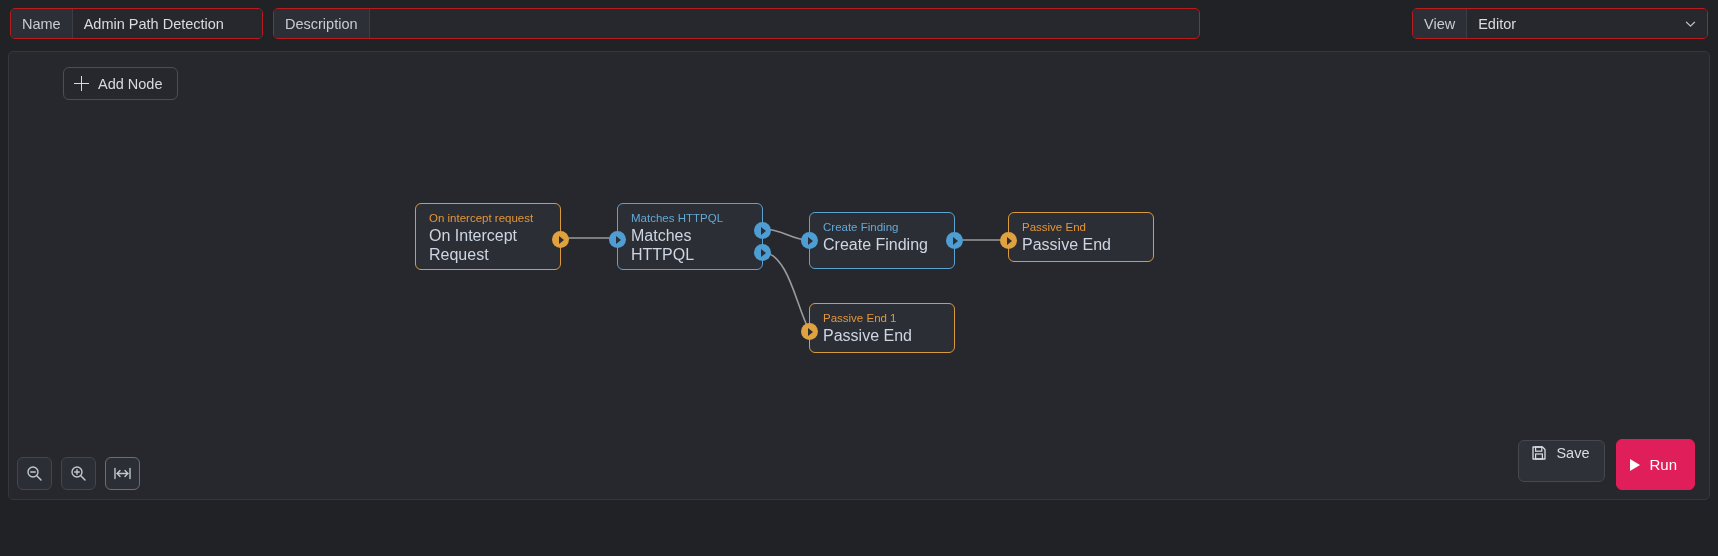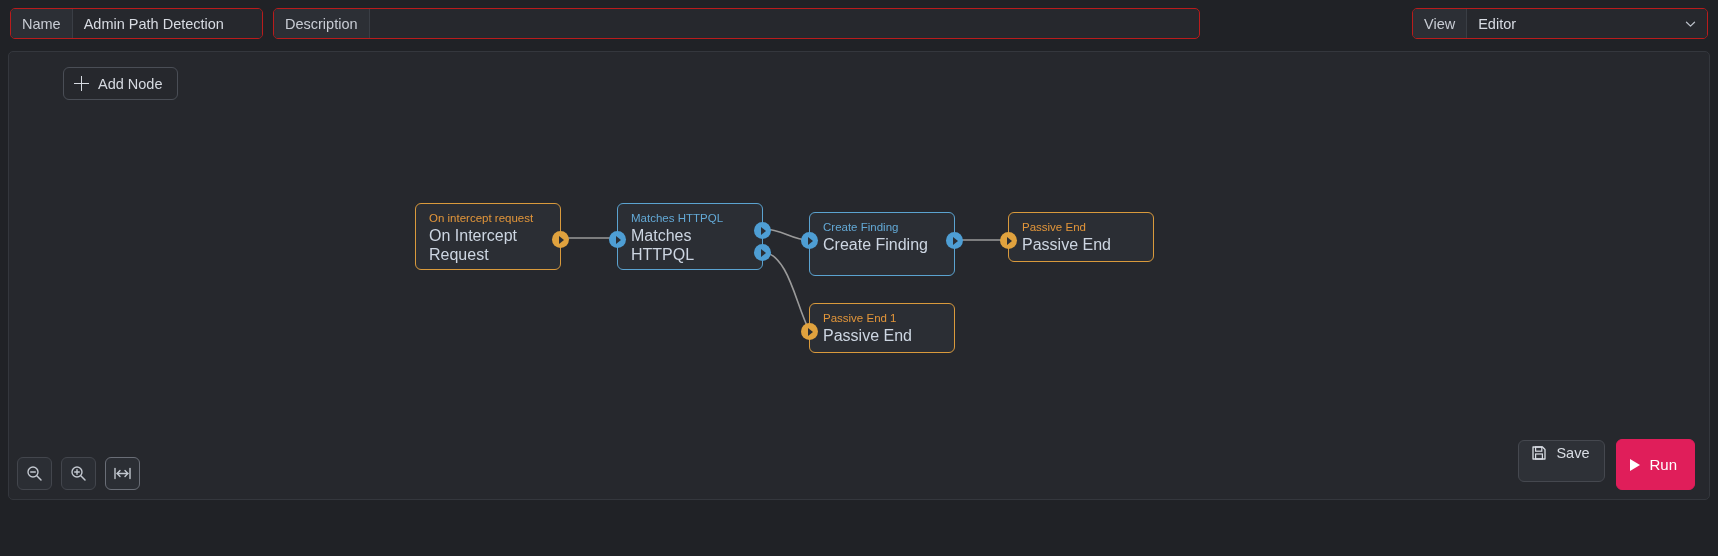--- a/index.html
+++ b/index.html
@@ -200,21 +200,21 @@
           <span class="tri"></span>
         </div>
         <div class="port blue" style="right:-9px; top:18px;">
           <span class="tri"></span>
         </div>
         <div class="port blue" style="right:-9px; top:40px;">
           <span class="tri"></span>
         </div>
       </div>
 
-      <div class="node blue" style="left:800px; top:160px; width:146px; height:64px;">
+      <div class="node blue" style="left:800px; top:160px; width:146px; height:57px;">
         <div class="node-kicker">Create Finding</div>
         <div class="node-title">Create Finding</div>
         <div class="port blue" style="left:-9px; top:19px;">
           <span class="tri"></span>
         </div>
         <div class="port blue" style="right:-9px; top:19px;">
           <span class="tri"></span>
         </div>
       </div>
 

